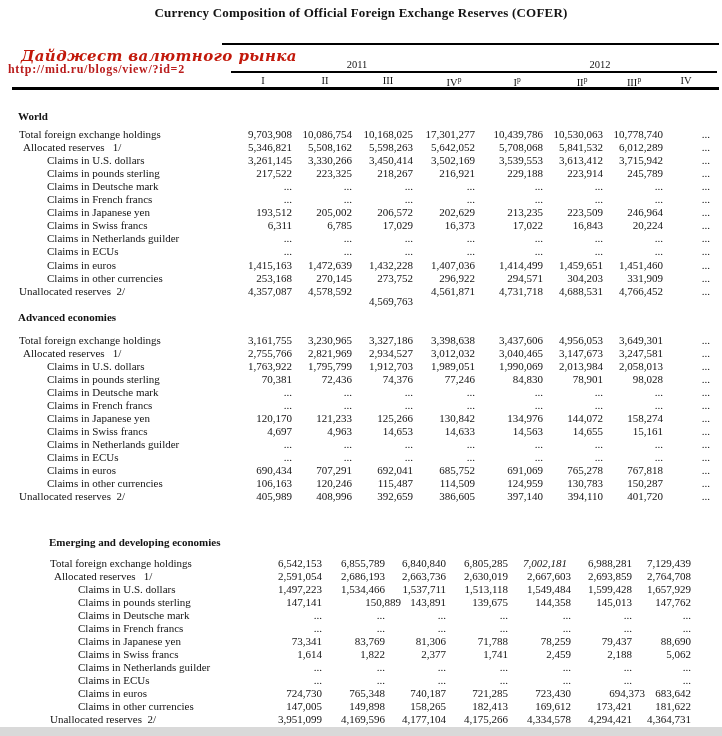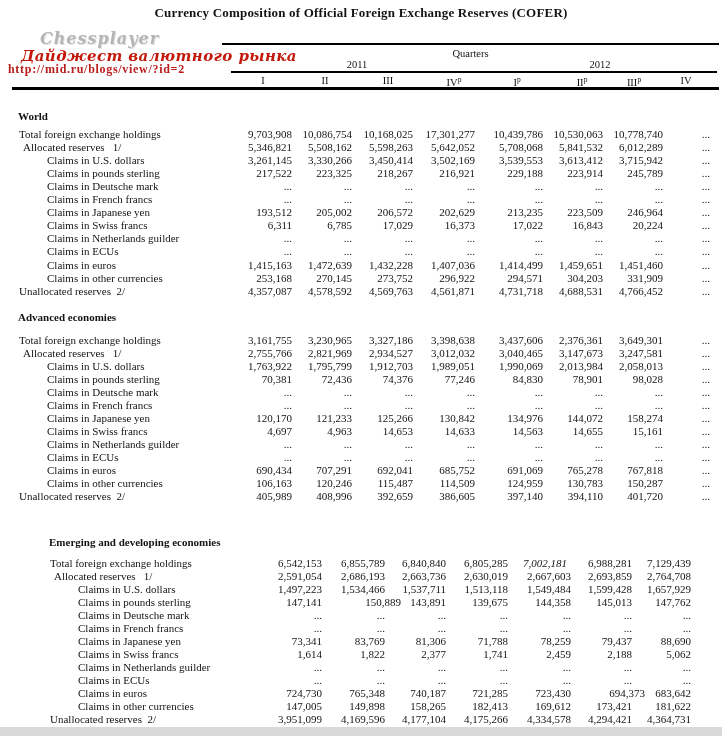--- a/index.html
+++ b/index.html
@@ -43,26 +43,24 @@
 
   #bottom-strip{left:0;top:727px;width:722px;height:9px;background:#d9d9d9;}
 </style>
 </head>
 <body>
 
 <div id="page">
 
   <div id="title" class="abs ctr">Currency Composition of Official Foreign Exchange Reserves (COFER)</div>
 
-  <div id="wm-brand" class="abs">Chessplayer</div>
   <div id="wm-caption" class="abs">Дайджест валютного рынка</div>
   <div id="wm-url" class="abs">http://mid.ru/blogs/view/?id=2</div>
 
   <div id="rule-top" class="abs rule"></div>
-  <div id="quarters" class="abs ctr">Quarters</div>
   <div id="year-2011" class="abs ctr year-label">2011</div>
   <div id="year-2012" class="abs ctr year-label">2012</div>
   <div id="rule-years" class="abs rule"></div>
 
   <div id="col-headers">
       <div class="abs col-head" style="left: 233px;">I</div>
       <div class="abs col-head" style="left: 295px;">II</div>
       <div class="abs col-head" style="left: 358px;">III</div>
       <div class="abs col-head" style="left: 424px;">IV<sup>p</sup></div>
       <div class="abs col-head" style="left: 487px;">I<sup>p</sup></div>
@@ -204,36 +202,36 @@
         <span class="cell" style="left: 380px;">296,922</span>
         <span class="cell" style="left: 448px;">294,571</span>
         <span class="cell" style="left: 508px;">304,203</span>
         <span class="cell" style="left: 568px;">331,909</span>
         <span class="cell" style="left: 615px;">...</span>
       </div>
       <div class="abs row" style="top: 284.6px;">
         <span class="row-label" style="left: 19px;">Unallocated reserves  2/</span>
         <span class="cell" style="left: 197px;">4,357,087</span>
         <span class="cell" style="left: 257px;">4,578,592</span>
-        <span class="cell" style="left: 318px;">4,569,763</span>
+        <span class="cell" style="left: 318px; margin-top: 10px;">4,569,763</span>
         <span class="cell" style="left: 380px;">4,561,871</span>
         <span class="cell" style="left: 448px;">4,731,718</span>
         <span class="cell" style="left: 508px;">4,688,531</span>
         <span class="cell" style="left: 568px;">4,766,452</span>
         <span class="cell" style="left: 615px;">...</span>
       </div>
       <div class="abs section-title" style="left: 18px; top: 311px;">Advanced economies</div>
       <div class="abs row" style="top: 334px;">
         <span class="row-label" style="left: 19px;">Total foreign exchange holdings</span>
         <span class="cell" style="left: 197px;">3,161,755</span>
         <span class="cell" style="left: 257px;">3,230,965</span>
         <span class="cell" style="left: 318px;">3,327,186</span>
         <span class="cell" style="left: 380px;">3,398,638</span>
         <span class="cell" style="left: 448px;">3,437,606</span>
-        <span class="cell" style="left: 508px;">2,376,361</span>
+        <span class="cell" style="left: 508px;">4,956,053</span>
         <span class="cell" style="left: 568px;">3,649,301</span>
         <span class="cell" style="left: 615px;">...</span>
       </div>
       <div class="abs row" style="top: 347px;">
         <span class="row-label" style="left: 23px;">Allocated reserves   1/</span>
         <span class="cell" style="left: 197px;">2,755,766</span>
         <span class="cell" style="left: 257px;">2,821,969</span>
         <span class="cell" style="left: 318px;">2,934,527</span>
         <span class="cell" style="left: 380px;">3,012,032</span>
         <span class="cell" style="left: 448px;">3,040,465</span>

